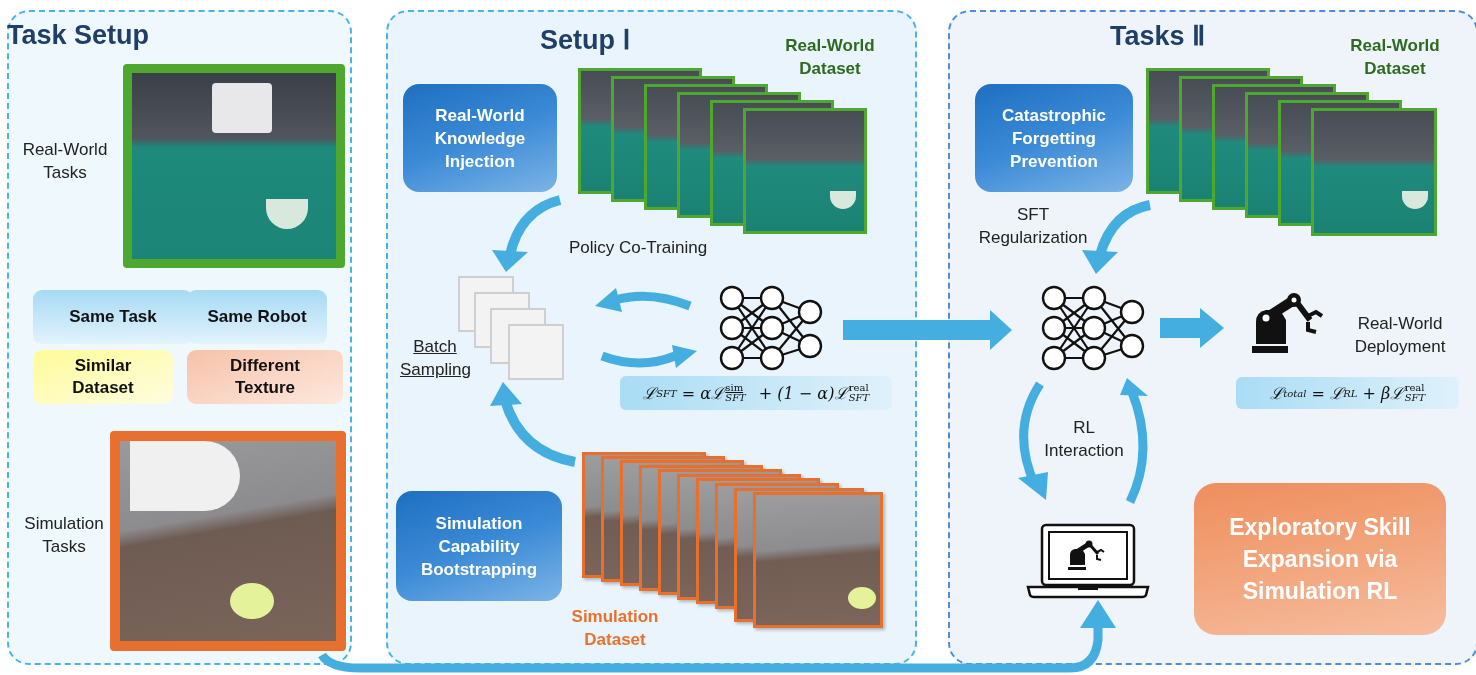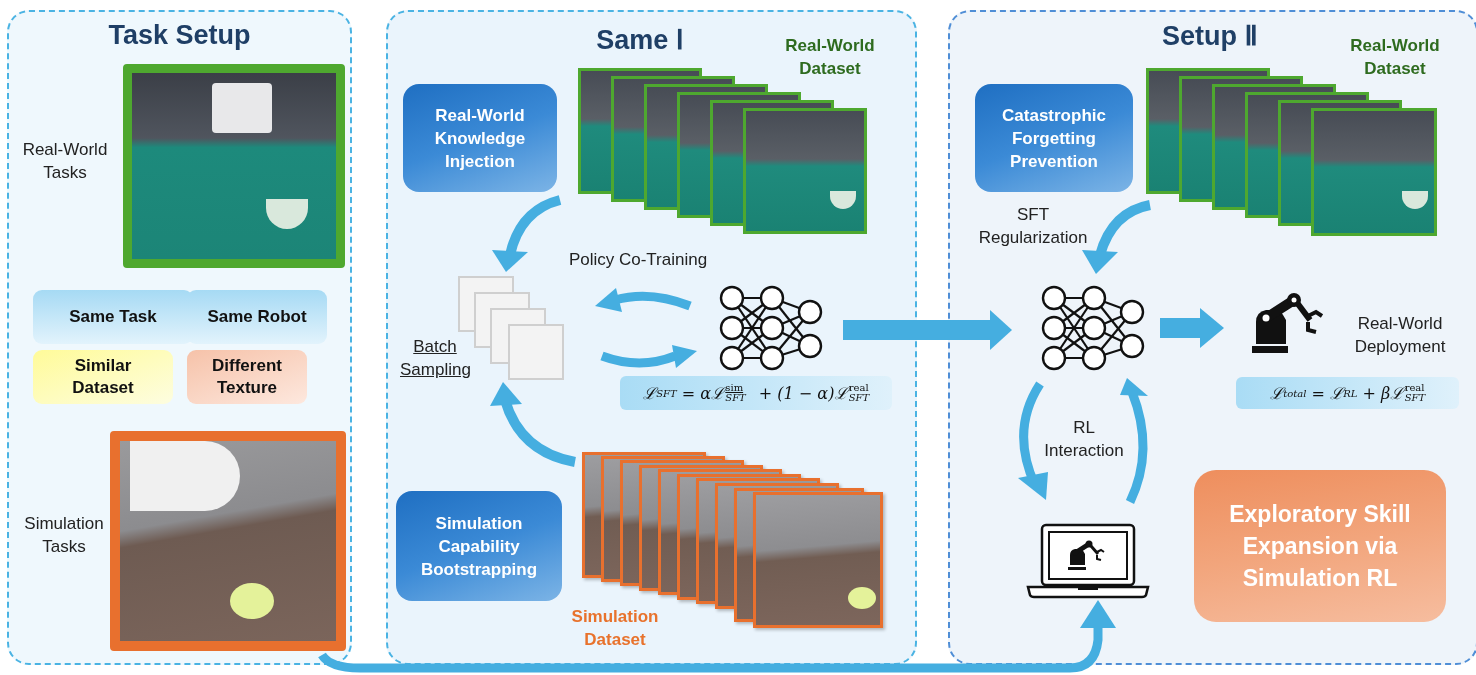--- a/index.html
+++ b/index.html
@@ -2,33 +2,33 @@
 <html><head>
 <meta charset="utf-8">
 <style>
   html,body{margin:0;padding:0;}
   body{width:1476px;height:675px;position:relative;background:#ffffff;overflow:hidden;font-family:"Liberation Sans",sans-serif;}
   .abs{position:absolute;}
   .panel{position:absolute;border:2px dashed #4ab3e3;border-radius:22px;box-sizing:border-box;}
   .panel.p1{left:7px;top:10px;width:345px;height:655px;background:#eff8fd;}
   .panel.p2{left:386px;top:10px;width:531px;height:655px;background:#eaf4fc;}
   .panel.p3{left:948px;top:10px;width:530px;height:655px;background:#eef4fa;border-color:#4f8ed6;}
-  .title{position:absolute;font-weight:bold;color:#1f3f66;font-size:27px;text-align:center;}
+  .title{position:absolute;font-weight:bold;color:#1f3f66;font-size:27px;}
   .plain{position:absolute;color:#222;font-size:17px;text-align:center;line-height:23px;}
   .green-label{position:absolute;color:#2e6b1f;font-weight:bold;font-size:17px;text-align:center;line-height:23px;}
   .orange-label{position:absolute;color:#e8722c;font-weight:bold;font-size:17px;text-align:center;line-height:23px;}
   .bluebox{position:absolute;border-radius:16px;background:linear-gradient(160deg,#1f6fc2 0%,#3b8ad6 50%,#7cb4e6 100%);color:#fff;font-weight:bold;font-size:17px;display:flex;align-items:center;justify-content:center;text-align:center;line-height:23px;}
   .tag{position:absolute;border-radius:9px;font-weight:bold;font-size:17px;color:#111;display:flex;align-items:center;justify-content:center;text-align:center;line-height:22px;}
   .tag.blue{background:linear-gradient(180deg,#a6daf4,#e2f3fc);}
   .tag.yellow{background:linear-gradient(160deg,#fffb99,#fdfde0);}
   .tag.peach{background:linear-gradient(160deg,#f6c2a9,#fde8de);}
   .formula{position:absolute;border-radius:6px;background:linear-gradient(90deg,#a9dcf5,#dff1fb);font-family:"DejaVu Serif",serif;font-style:italic;font-size:16px;color:#111;display:flex;align-items:center;justify-content:center;white-space:nowrap;}
   .formula sub,.formula sup{font-size:10px;}
   .supsub{display:inline-flex;flex-direction:column;line-height:10px;font-size:10px;vertical-align:middle;margin-left:1px;}
-  .orangebox{position:absolute;border-radius:22px;background:linear-gradient(170deg,#ee8e5d 0%,#f2a57c 50%,#f6bd9f 100%);color:#fff;font-weight:bold;font-size:23px;display:flex;align-items:center;justify-content:center;text-align:center;line-height:32px;}
+  .orangebox{position:absolute;border-radius:22px;background:linear-gradient(170deg,#ee8e5d 0%,#f2a57c 50%,#f6bd9f 100%);color:#fff;font-weight:bold;font-size:23px;display:flex;align-items:center;justify-content:center;text-align:center;line-height:32px;margin-top:13px;}
   .photo{position:absolute;box-sizing:border-box;overflow:hidden;}
   .real{background:linear-gradient(180deg,#3b3f47 0%,#50555e 35%,#1d8a7c 40%,#1c8577 100%);}
   .sim{background:linear-gradient(170deg,#9a9a9c 0%,#8c8c8f 38%,#6e5b52 45%,#7b655b 100%);}
   .frame-g{border:3px solid #4ea82f;}
   .frame-o{border:3px solid #e8702e;}
   .stack-g{position:absolute;border:3px solid #4ea82f;box-sizing:border-box;background:linear-gradient(180deg,#474c55 0%,#5a5f66 40%,#1f8b7d 46%,#1a8273 100%);}
   .stack-o{position:absolute;border:3px solid #e8702e;box-sizing:border-box;background:linear-gradient(175deg,#9d9da0 0%,#8d8d90 40%,#715d53 48%,#7d665c 100%);box-shadow:2px 2px 3px rgba(0,0,0,.25);}
   .sheet{position:absolute;width:56px;height:56px;background:#f3f3f3;border:2px solid #cfcfcf;box-sizing:border-box;}
   svg{position:absolute;overflow:visible;}
 </style>
@@ -50,31 +50,31 @@
 Tasks</div>
 <div class="photo real frame-g" style="left:123px;top:64px;width:222px;height:204px;border-width:9px;border-radius:4px;">
   <div class="abs" style="left:80px;top:10px;width:60px;height:50px;background:#e8e8ea;border-radius:4px;"></div>
   <div class="abs" style="left:134px;top:126px;width:42px;height:30px;background:#d9e8dc;border-radius:0 0 22px 22px;"></div>
 </div>
 
 <div class="tag blue" style="left:33px;top:290px;width:160px;height:54px;">Same Task</div>
 <div class="tag blue" style="left:187px;top:290px;width:140px;height:54px;">Same Robot</div>
 <div class="tag yellow" style="left:33px;top:350px;width:140px;height:54px;white-space:pre-line;">Similar
 Dataset</div>
-<div class="tag peach" style="left:187px;top:350px;width:120px;height:54px;white-space:pre-line;">Different
+<div class="tag peach" style="left:187px;top:350px;width:156px;height:54px;white-space:pre-line;">Different
 Texture</div>
 
 <div class="plain" style="left:8px;top:512px;width:112px;white-space:pre-line;">Simulation
 Tasks</div>
 <div class="photo sim frame-o" style="left:110px;top:431px;width:236px;height:220px;border-width:10px;border-radius:4px;">
   <div class="abs" style="left:10px;top:0;width:110px;height:70px;background:#f0f0f0;border-radius:0 40px 40px 0;"></div>
   <div class="abs" style="left:110px;top:142px;width:44px;height:36px;background:#e4f29a;border-radius:50%;"></div>
 </div>
 
-<div class="title" style="left:540px;top:24px;width:200px;">Same Ⅰ</div>
+<div class="title" style="left:540px;top:24px;width:200px;">Setup Ⅰ</div>
 <div class="green-label" style="left:760px;top:34px;width:140px;white-space:pre-line;">Real-World
 Dataset</div>
 
 <div class="bluebox" style="left:403px;top:84px;width:154px;height:108px;white-space:pre-line;">Real-World
 Knowledge
 Injection</div>
 
 <div>
   <div class="stack-g" style="left:578px;top:68px;width:124px;height:126px;"></div>
   <div class="stack-g" style="left:611px;top:76px;width:124px;height:126px;"></div>
@@ -96,21 +96,21 @@
   <path d="M690 306 Q650 290 615 300" fill="none" stroke="#45aee0" stroke-width="9"></path>
   <polygon points="616,288 595,306 622,312" fill="#45aee0"></polygon>
 
   <path d="M602 356 Q640 370 675 356" fill="none" stroke="#45aee0" stroke-width="9"></path>
   <polygon points="672,345 697,351 676,368" fill="#45aee0"></polygon>
 
   <rect x="843" y="320" width="150" height="20" fill="#45aee0"></rect>
   <polygon points="990,310 1012,330 990,350" fill="#45aee0"></polygon>
 </svg>
 
-<div class="plain" style="left:548px;top:248px;width:180px;">Policy Co-Training</div>
+<div class="plain" style="left:548px;top:236px;width:180px;">Policy Co-Training</div>
 
 <div>
   <div class="sheet" style="left:458px;top:276px;"></div>
   <div class="sheet" style="left:474px;top:292px;"></div>
   <div class="sheet" style="left:490px;top:308px;"></div>
   <div class="sheet" style="left:508px;top:324px;"></div>
 </div>
 <div class="plain" style="left:400px;top:335px;width:70px;white-space:pre-line;text-decoration:underline;">Batch
 Sampling</div>
 
@@ -176,21 +176,21 @@
   <div class="stack-o" style="left:696px;top:478px;width:124px;height:126px;"></div>
   <div class="stack-o" style="left:715px;top:483px;width:124px;height:126px;"></div>
   <div class="stack-o" style="left:734px;top:488px;width:130px;height:134px;"></div>
   <div class="stack-o" style="left:753px;top:492px;width:130px;height:136px;">
     <div class="abs" style="left:92px;top:92px;width:28px;height:22px;background:#e4f29a;border-radius:50%;"></div>
   </div>
 </div>
 <div class="orange-label" style="left:545px;top:605px;width:140px;white-space:pre-line;">Simulation
 Dataset</div>
 
-<div class="title" style="left:1110px;top:20px;width:200px;">Setup Ⅱ</div>
+<div class="title" style="left:1110px;top:20px;width:200px;">Tasks Ⅱ</div>
 <div class="green-label" style="left:1325px;top:34px;width:140px;white-space:pre-line;">Real-World
 Dataset</div>
 
 <div class="bluebox" style="left:975px;top:84px;width:158px;height:108px;white-space:pre-line;">Catastrophic
 Forgetting
 Prevention</div>
 
 <div>
   <div class="stack-g" style="left:1146px;top:68px;width:124px;height:126px;"></div>
   <div class="stack-g" style="left:1179px;top:76px;width:124px;height:126px;"></div>

